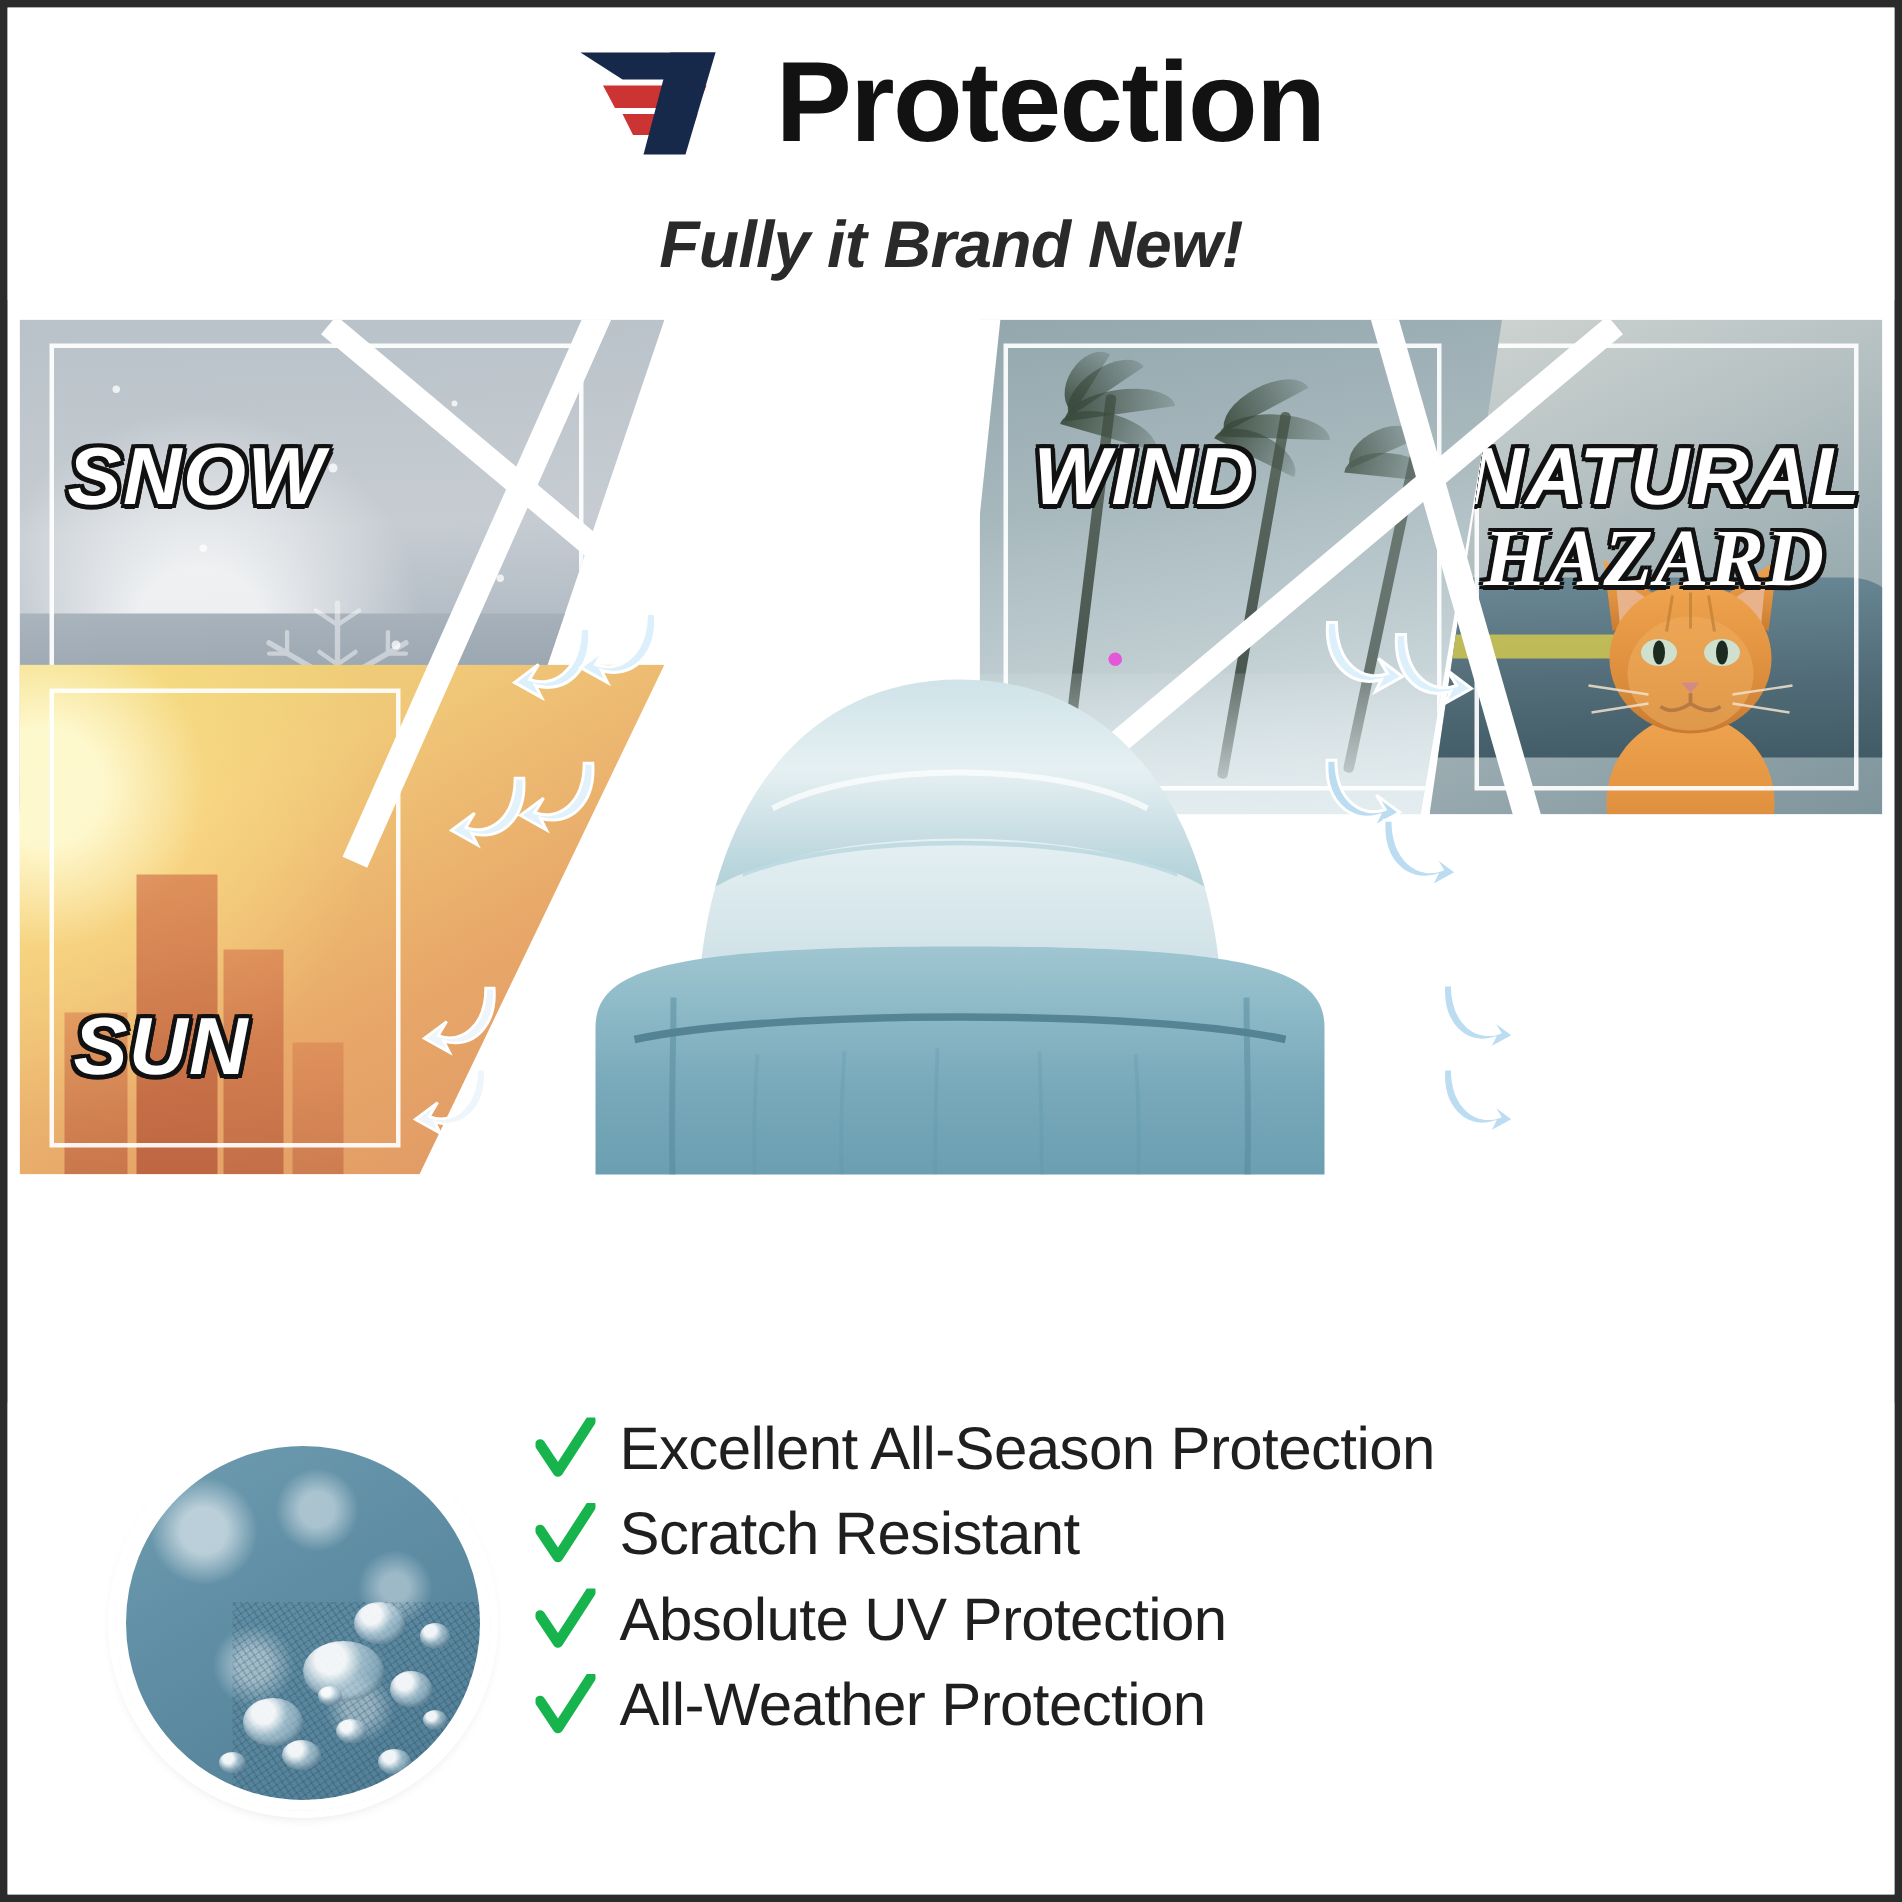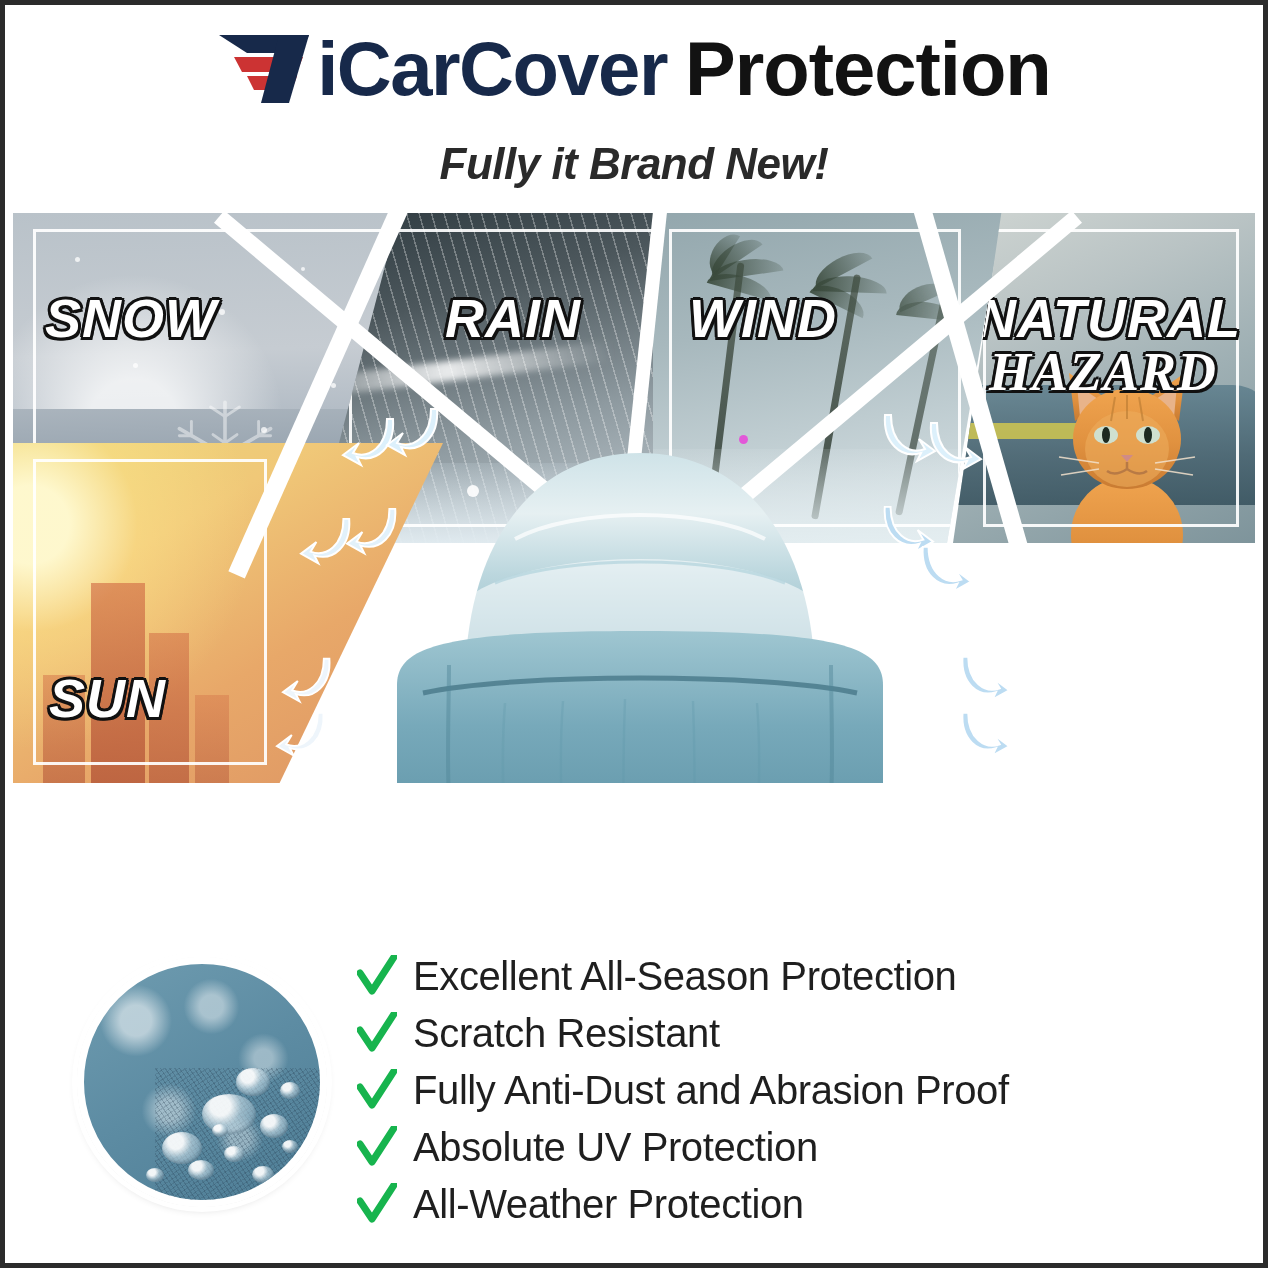--- a/index.html
+++ b/index.html
@@ -192,21 +192,21 @@
     background:repeating-linear-gradient(56deg, rgba(30,50,70,0.22) 0 1px, rgba(0,0,0,0) 1px 4px),
                repeating-linear-gradient(-34deg, rgba(30,50,70,0.16) 0 1px, rgba(0,0,0,0) 1px 4px);
   }
   .bead {
     position:absolute; border-radius:50%;
     background:radial-gradient(circle at 34% 30%, rgba(255,255,255,0.92) 0 22%, rgba(215,232,240,0.55) 46%, rgba(120,160,182,0.45) 100%);
     box-shadow:inset -1px -2px 3px rgba(30,60,80,0.30);
   }
 
   #featureList {
-    position:absolute; left:352px; top:12px; width:820px;
+    position:absolute; left:352px; top:2px; width:820px;
   }
   .feature {
     display:flex; align-items:center; gap:16px; height:57px;
   }
   .check {
     flex:0 0 auto; width:40px; height:42px;
   }
   .feature-label {
     font-size:40px; color:#1f1f1f; letter-spacing:-0.4px;
     white-space:nowrap; line-height:1;
@@ -222,21 +222,20 @@
 
       <div id="logoMark">
         <svg viewBox="0 0 112 76">
           <path d="M2 4 L92 4 L84 22 L30 22 Z" fill="#17294a"></path>
           <path d="M17 26 L86 26 L80 41 L25 41 Z" fill="#cc3333"></path>
           <path d="M30 45 L80 45 L75 59 L37 59 Z" fill="#cc3333"></path>
           <path d="M62 4 L92 4 L72 72 L44 72 Z" fill="#17294a"></path>
         </svg>
       </div>
 
-      <span id="brandText">iCarCover</span>
       <span id="productText">Protection</span>
     </div>
 
     <div id="tagline">Fully it Brand New!</div>
   </div>
 
   <div id="hero">
 
     <div class="panel" id="p-snow">
       <div style="position:absolute;left:0;top:196px;width:100%;height:134px;
@@ -274,29 +273,20 @@
       <div class="snowdot" style="left:288px;top:54px;width:4px;height:4px;"></div>
       <div class="snowdot" style="left:120px;top:150px;width:5px;height:5px;"></div>
       <div class="snowdot" style="left:248px;top:214px;width:6px;height:6px;"></div>
       <div class="snowdot" style="left:44px;top:236px;width:4px;height:4px;"></div>
       <div class="snowdot" style="left:318px;top:170px;width:5px;height:5px;"></div>
       <div class="snowdot" style="left:170px;top:280px;width:5px;height:5px;"></div>
       <div class="inner-frame" style="left:20px;top:16px;right:54px;bottom:16px;"></div>
       <div class="lbl" style="left:32px;top:78px;">SNOW</div>
     </div>
 
-    <div class="panel" id="p-rain">
-      <div style="position:absolute;left:-30px;top:148px;width:330px;height:20px;
-                  background:linear-gradient(90deg,rgba(255,255,255,0),rgba(255,255,255,.85),rgba(255,255,255,0));
-                  transform:rotate(-7deg);filter:blur(3px);"></div>
-      <div style="position:absolute;left:0;top:250px;width:100%;height:80px;
-                  background:linear-gradient(180deg,rgba(200,214,222,.2),rgba(226,236,241,.95));"></div>
-      <div class="inner-frame" style="left:36px;top:16px;right:18px;bottom:16px;"></div>
-      <div class="lbl" style="left:132px;top:78px;">RAIN</div>
-    </div>
 
     <div class="panel" id="p-wind">
       <div class="palm" style="left:18px;top:0;width:120px;height:300px;">
         <div class="trunk" style="left:36px;top:48px;height:250px;transform:rotate(7deg);"></div>
         <div class="frond" style="left:38px;top:50px;transform:rotate(-34deg) scaleX(.8);"></div>
         <div class="frond" style="left:38px;top:52px;transform:rotate(-8deg);"></div>
         <div class="frond" style="left:38px;top:54px;transform:rotate(16deg) scaleX(.9);"></div>
         <div class="frond" style="left:38px;top:50px;transform:rotate(-58deg) scaleX(.62);"></div>
       </div>
       <div class="palm" style="left:128px;top:14px;width:120px;height:300px;">
@@ -522,26 +512,20 @@
       <div class="feature">
         <svg class="check" viewBox="0 0 40 42">
           <path d="M3 18 L15 36 L37 2" stroke="#17b44e" stroke-width="7" fill="none" stroke-linecap="round" stroke-linejoin="round"></path>
         </svg>
         <span class="feature-label">Scratch Resistant</span>
       </div>
       <div class="feature">
         <svg class="check" viewBox="0 0 40 42">
           <path d="M3 18 L15 36 L37 2" stroke="#17b44e" stroke-width="7" fill="none" stroke-linecap="round" stroke-linejoin="round"></path>
         </svg>
-        <span class="feature-label">Fully Anti-Dust and Abrasion Proof</span>
-      </div>
-      <div class="feature">
-        <svg class="check" viewBox="0 0 40 42">
-          <path d="M3 18 L15 36 L37 2" stroke="#17b44e" stroke-width="7" fill="none" stroke-linecap="round" stroke-linejoin="round"></path>
-        </svg>
         <span class="feature-label">Absolute UV Protection</span>
       </div>
       <div class="feature">
         <svg class="check" viewBox="0 0 40 42">
           <path d="M3 18 L15 36 L37 2" stroke="#17b44e" stroke-width="7" fill="none" stroke-linecap="round" stroke-linejoin="round"></path>
         </svg>
         <span class="feature-label">All-Weather Protection</span>
       </div>
     </div>
 

